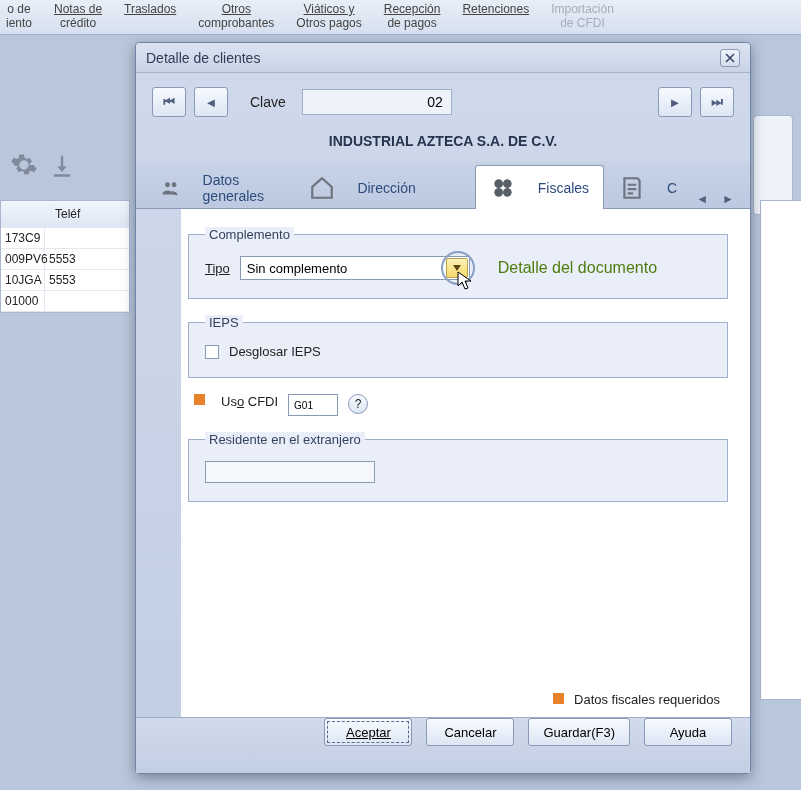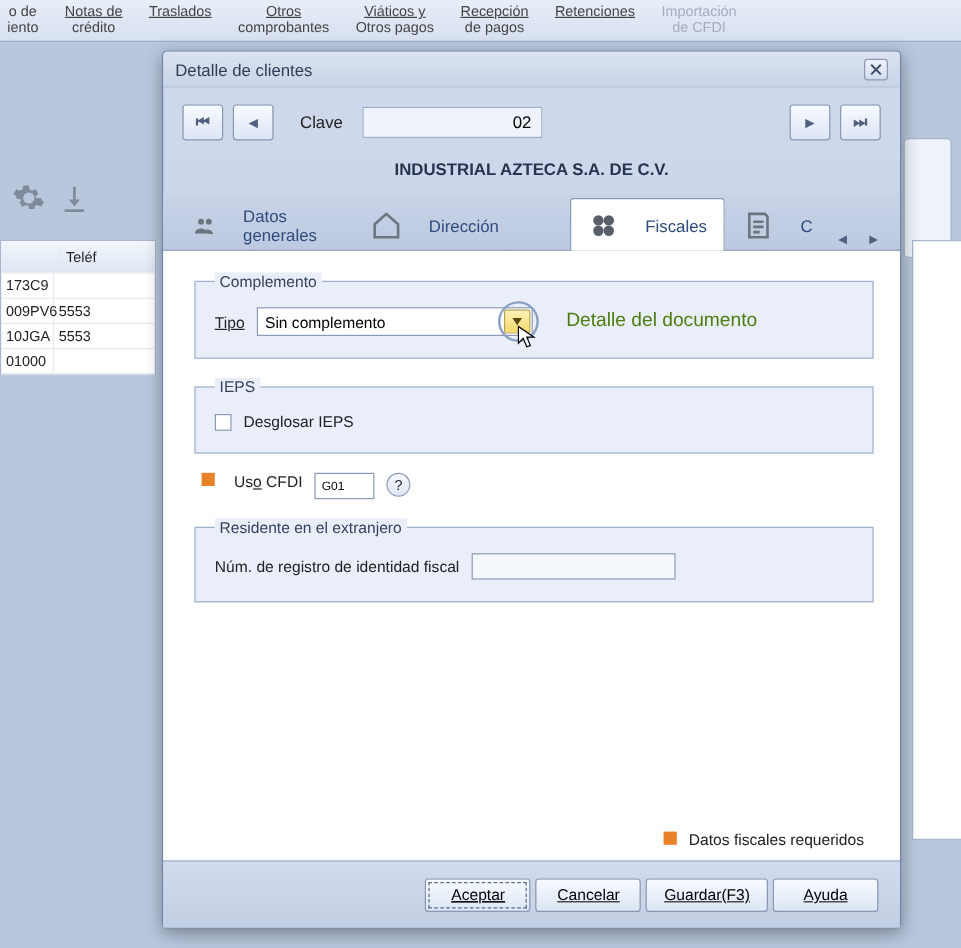--- a/index.html
+++ b/index.html
@@ -111,22 +111,22 @@
   }
   .tab svg { width: 26px; height: 26px; color: #6c757d; }
   .tab.active svg { color: #585f68; }
   .tab-scroll {
     margin-left: auto; display: flex; gap: 6px; align-items: center; padding-right: 2px;
     font-size: 12px; color: #50607e;
   }
   .tab-scroll span { cursor: pointer; padding: 2px 4px; }
 
   .body {
-    flex: 1; background: #fff; padding: 18px 22px 10px 26px;
-    display: flex; flex-direction: column; gap: 16px;
+    flex: 1; background: #fff; padding: 18px 22px 10px 7px;
+    display: flex; flex-direction: column; gap: 16px; margin-left: 45px;
   }
   fieldset.group {
     border: 1px solid #9fb0cc; background: #e9eef8;
     padding: 14px 16px 18px 16px; margin: 0;
   }
   fieldset.group > legend {
     font-size: 13px; color: #34435e; padding: 0 4px; background: #e9eef8;
   }
 
   .row-inline { display: flex; align-items: center; gap: 10px; }
@@ -174,22 +174,22 @@
 
   .resident-input {
     width: 170px; height: 22px; border: 1px solid #8a99b5; background: #f4f7fc;
   }
 
   .required-note { text-align: right; padding: 6px 8px 0 0; font-size: 13px; }
 
   .footer {
     height: 56px; border-top: 1px solid #9fb0cc;
     background: linear-gradient(#d1dbec,#c2cee3);
-    display: flex; align-items: center; justify-content: flex-end;
-    gap: 4px; padding: 0 18px; text-decoration: underline;
+    display: flex; align-items: flex-start; justify-content: flex-end;
+    gap: 14px; padding: 0 18px;
   }
   .btn {
     height: 28px; min-width: 88px; padding: 0 14px;
     border: 1px solid #8a99b5; border-radius: 3px;
     background: linear-gradient(#f7faff,#dde6f4);
     font-size: 13px; cursor: pointer;
   }
   .btn.primary { outline: 1px dashed #5a6c8c; outline-offset: -4px; text-decoration: underline; }
   .u { text-decoration: underline; }
 </style>
@@ -336,21 +336,20 @@
     <div class="uso-line">
       <span class="orange-sq"></span>
       <span>Us<span class="u">o</span> CFDI</span>
       <input class="uso-input" value="G01" style="">
       <span class="help-btn">?</span>
     </div>
 
     <fieldset class="group">
       <legend>Residente en el extranjero</legend>
       <div class="row-inline">
-        <span>Núm. de registro de identidad fiscal</span>
         <input class="resident-input" value="" style="">
       </div>
     </fieldset>
 
     <div style="flex:1"></div>
 
     <div class="required-note">
       <span class="orange-sq"></span>
       <span>Datos fiscales requeridos</span>
     </div>

